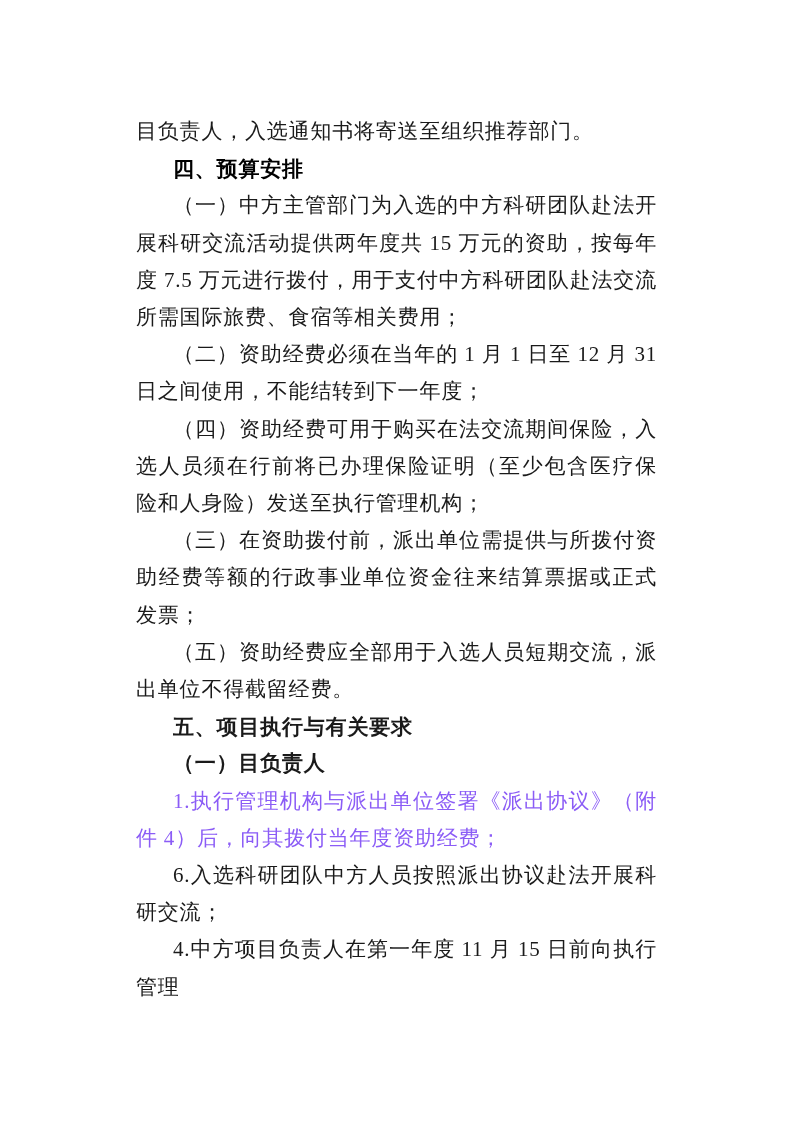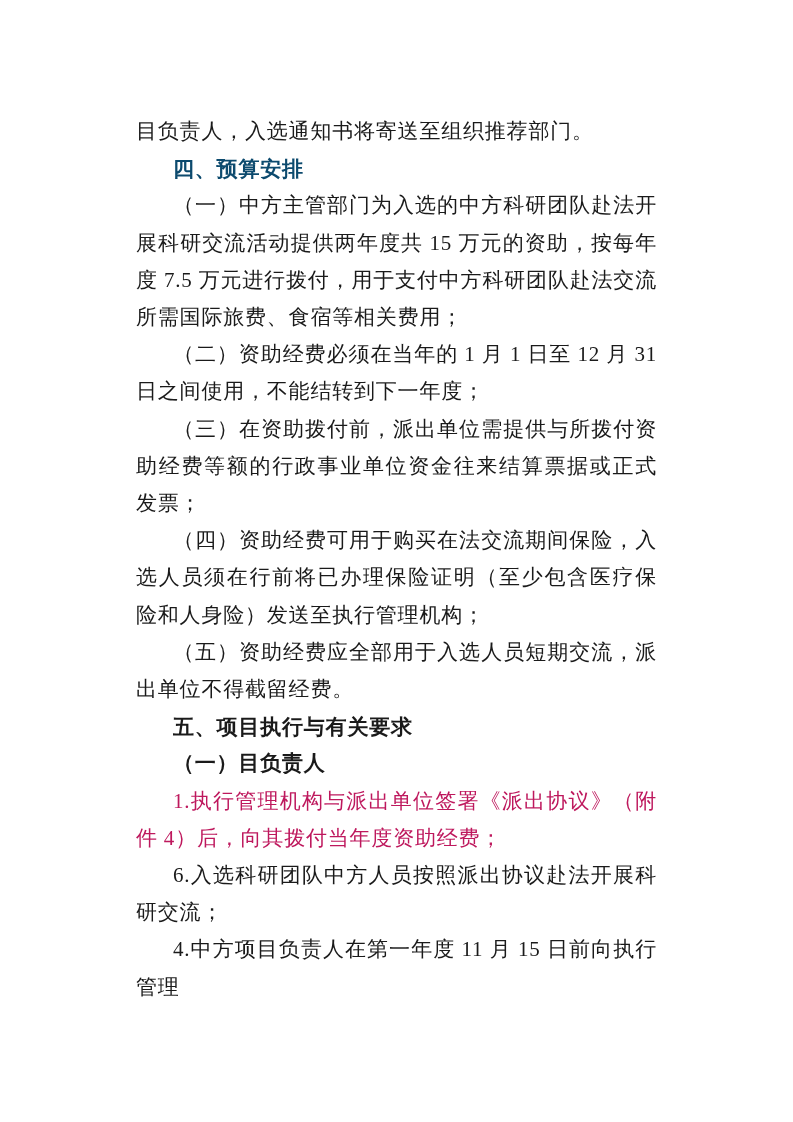--- a/index.html
+++ b/index.html
@@ -38,24 +38,24 @@
   .heading-sub {
     font-family: "Liberation Serif", "DejaVu Serif", serif;
     font-weight: bold;
   }
 </style>
 </head>
 <body>
 
 <div class="page" style="background: rgb(255, 255, 255);">
     <p class="para body" style="color: rgb(26, 26, 26);">目负责人，入选通知书将寄送至组织推荐部门。</p>
-    <p class="para heading-section indent" style="color: #0c4a6e;">四、预算安排</p>
+    <p class="para heading-section indent" style="color: #000000;">四、预算安排</p>
     <p class="para body indent" style="color: rgb(26, 26, 26);">（一）中方主管部门为入选的中方科研团队赴法开展科研交流活动提供两年度共 15 万元的资助，按每年度 7.5 万元进行拨付，用于支付中方科研团队赴法交流所需国际旅费、食宿等相关费用；</p>
     <p class="para body indent" style="color: rgb(26, 26, 26);">（二）资助经费必须在当年的 1 月 1 日至 12 月 31 日之间使用，不能结转到下一年度；</p>
+    <p class="para body indent" style="color: rgb(26, 26, 26);">（四）资助经费可用于购买在法交流期间保险，入选人员须在行前将已办理保险证明（至少包含医疗保险和人身险）发送至执行管理机构；</p>
     <p class="para body indent" style="color: rgb(26, 26, 26);">（三）在资助拨付前，派出单位需提供与所拨付资助经费等额的行政事业单位资金往来结算票据或正式发票；</p>
-    <p class="para body indent" style="color: rgb(26, 26, 26);">（四）资助经费可用于购买在法交流期间保险，入选人员须在行前将已办理保险证明（至少包含医疗保险和人身险）发送至执行管理机构；</p>
     <p class="para body indent" style="color: rgb(26, 26, 26);">（五）资助经费应全部用于入选人员短期交流，派出单位不得截留经费。</p>
     <p class="para heading-section indent" style="color: rgb(26, 26, 26);">五、项目执行与有关要求</p>
     <p class="para heading-sub indent" style="color: rgb(26, 26, 26);">（一）目负责人</p>
-    <p class="para body indent" style="color: #be185d;">1.执行管理机构与派出单位签署《派出协议》（附件 4）后，向其拨付当年度资助经费；</p>
+    <p class="para body indent" style="color: #8b5cf6;">1.执行管理机构与派出单位签署《派出协议》（附件 4）后，向其拨付当年度资助经费；</p>
     <p class="para body indent" style="color: rgb(26, 26, 26);">6.入选科研团队中方人员按照派出协议赴法开展科研交流；</p>
     <p class="para body indent" style="color: rgb(26, 26, 26);">4.中方项目负责人在第一年度 11 月 15 日前向执行管理</p>
   </div>
 
 </body></html>

